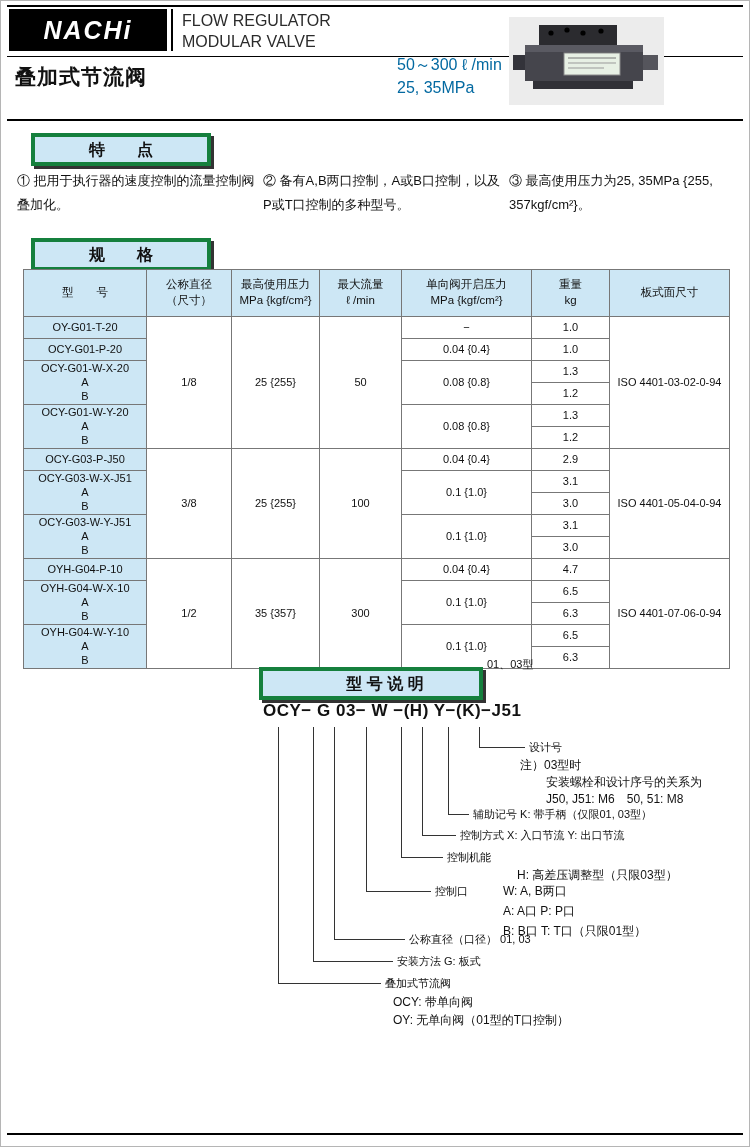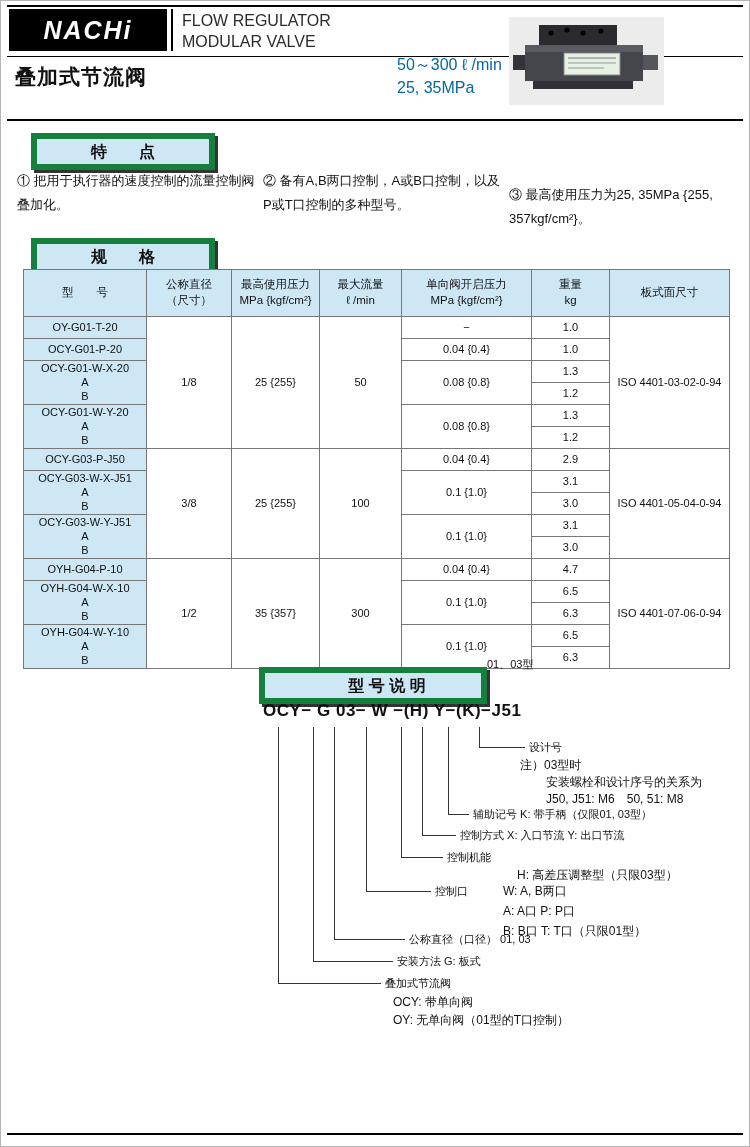--- a/index.html
+++ b/index.html
@@ -15,21 +15,21 @@
     color:#fff; font-size:25px; font-weight:bold; font-style:italic;
     display:flex; align-items:center; justify-content:center; letter-spacing:2px;
   }
   .hdr-divider { position:absolute; left:170px; top:8px; width:2px; height:42px; background:#000; }
   .product-name { position:absolute; left:181px; top:9px; font-size:16px; color:#2b2b2b; line-height:21px; font-weight:500; }
   .page-title { position:absolute; left:14px; top:62px; font-size:21px; font-weight:bold; letter-spacing:1px; }
   .flow-spec { position:absolute; left:396px; top:52px; font-size:16px; line-height:23px; color:#0369a1; }
   .photo { position:absolute; left:508px; top:16px; width:155px; height:88px; }
   
   .section-box {
-    position:absolute; border:6px solid #15803d; background:#cde7f5; font-weight:bold;
+    position:absolute; border:4px solid #15803d; background:#cde7f5; font-weight:bold;
     font-size:16px; text-align:center; line-height:25px; height:25px;
     box-shadow:3px 3px 0 rgba(0,0,0,0.8); box-sizing:content-box;
   }
   .feat { position:absolute; top:168px; font-size:13px; line-height:1.85; color:#111; }
   
   table.spec { position:absolute; left:22px; top:268px; width:706px; border-collapse:collapse; table-layout:fixed; }
   table.spec th, table.spec td { border:1px solid #777; }
   table.spec th {
     background:#cde7f5; font-size:11.5px; font-weight:normal; text-align:center;
     white-space:pre-line; height:42px; padding:2px; line-height:1.35;
@@ -95,21 +95,21 @@
       <rect x="134" y="38" width="15" height="15" fill="#55555c"></rect>
       <rect x="24" y="64" width="100" height="8" fill="#303036"></rect>
     </svg>
   </div>
 
   <div class="rule" style="left:6px;right:6px;top:118px;height:2px;"></div>
 
   <div class="section-box" style="left:30px;top:132px;width:172px;">特　　点</div>
   <div class="feat" style="left:16px;width:240px;">① 把用于执行器的速度控制的流量控制阀叠加化。</div>
   <div class="feat" style="left:262px;width:240px;">② 备有A,B两口控制，A或B口控制，以及P或T口控制的多种型号。</div>
-  <div class="feat" style="left:508px;width:228px;margin-top:14px;">③ 最高使用压力为25, 35MPa {255, 357kgf/cm²}。</div>
+  <div class="feat" style="left:508px;width:228px;">③ 最高使用压力为25, 35MPa {255, 357kgf/cm²}。</div>
 
   <div class="section-box" style="left:30px;top:237px;width:172px;">规　　格</div>
 
   <table class="spec">
     <colgroup>
       <col style="width:123px">
         <col style="width:85px">
         <col style="width:88px">
         <col style="width:82px">
       <col style="width:130px">

